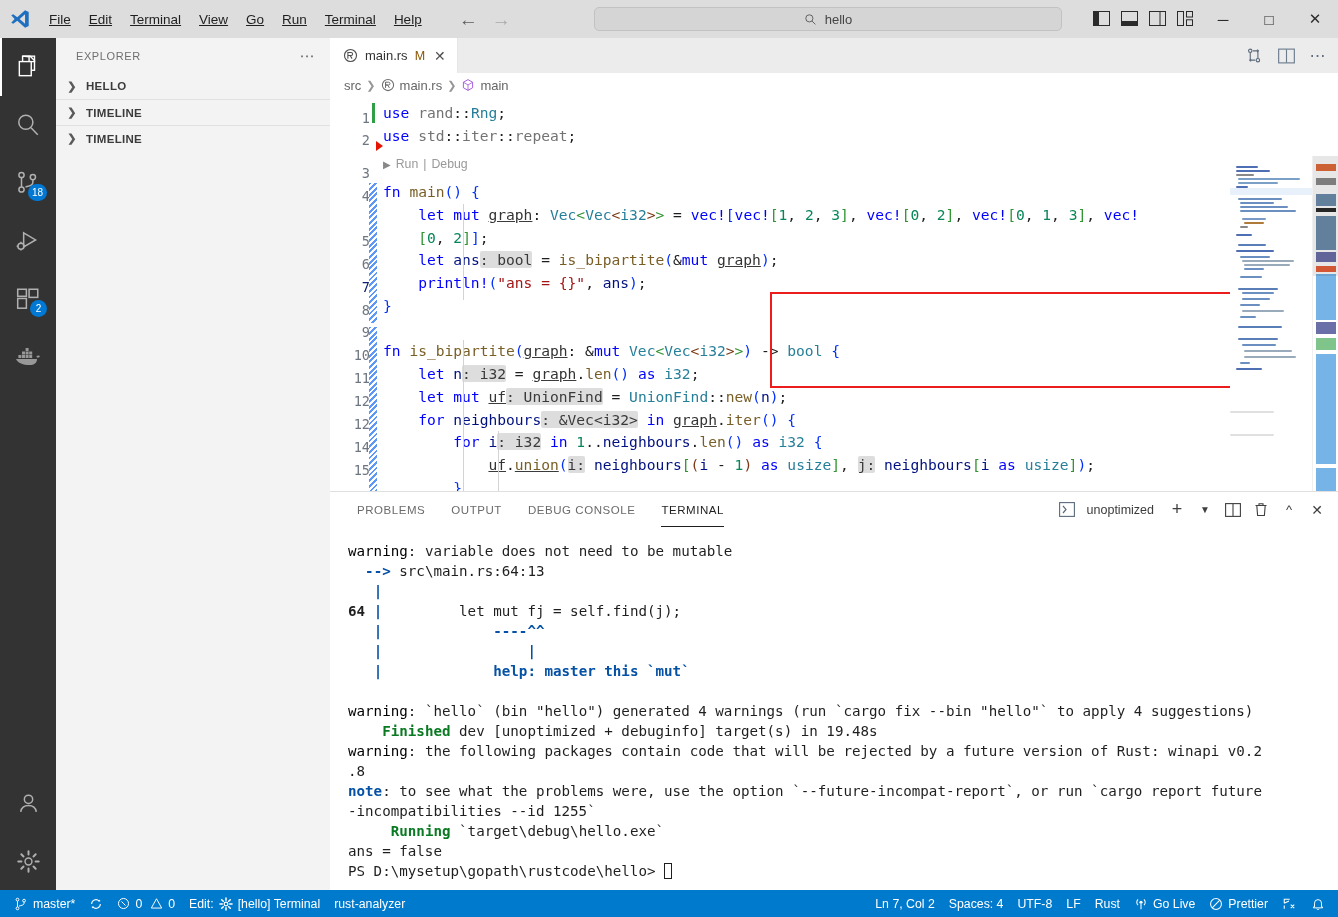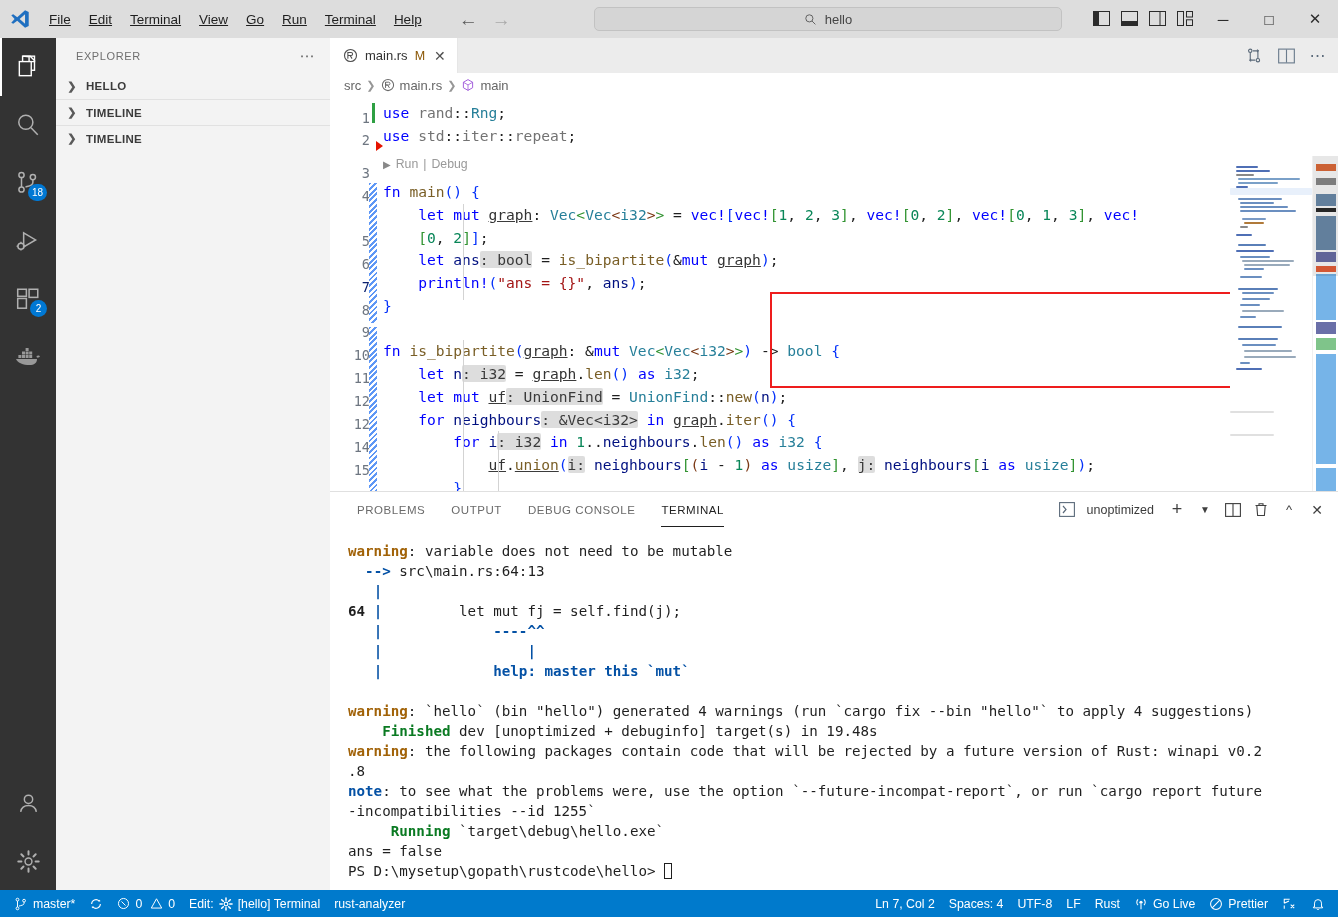--- a/index.html
+++ b/index.html
@@ -121,21 +121,21 @@
   .ptab.active { color:#1f1f1f; }
   .ptab.active::after { content:""; position:absolute; left:13px; right:13px; bottom:0; height:1.5px; background:#1f1f1f; }
   #panel-actions { position:absolute; right:8px; top:0; height:35px; display:flex; align-items:center; gap:2px; }
   .pterm-label { font-size:12.5px; color:#3b3b3b; margin:0 8px 0 5px; }
   .pa { width:26px; height:26px; display:flex; align-items:center; justify-content:center;
     color:#3f3f3f; font-size:14px; cursor:default; }
 
   #terminal { position:absolute; left:0; top:35px; width:1008px; height:364px; overflow:hidden;
     font-family:"DejaVu Sans Mono","Liberation Mono",monospace; font-size:14.2px; line-height:20px; }
   .tline { position:absolute; left:18px; white-space:pre; color:#1f1f1f; }
-  .t-warn { color:#a16207; font-weight:bold; }
+  .t-warn { color:#000000; font-weight:normal; }
   .t-note { color:#0451a5; font-weight:bold; }
   .t-arrow { color:#0451a5; font-weight:bold; }
   .t-bar { color:#0451a5; font-weight:bold; }
   .t-num { color:#1f1f1f; font-weight:bold;text-align:center; }
   .t-fin { color:#0a7a22; font-weight:bold; }
   .t-help { color:#0451a5; font-weight:bold; }
   #cursorblk { display:inline-block; width:8px; height:16px; border:1.4px solid #1f1f1f;
      vertical-align:-3px; }
 
   

